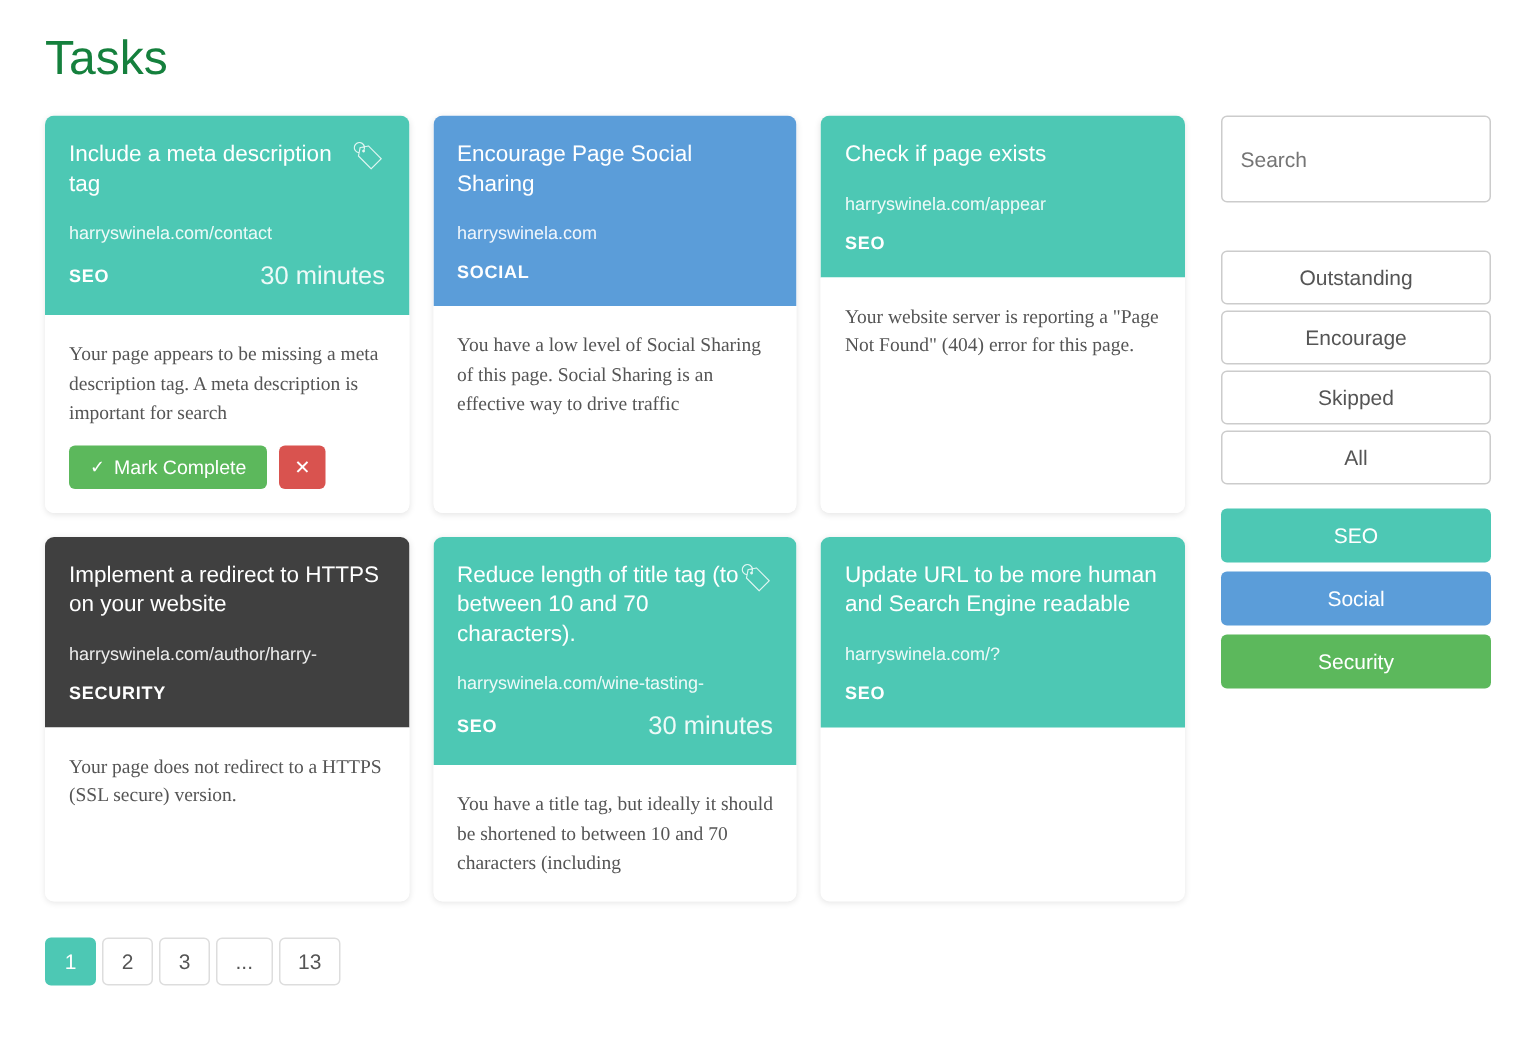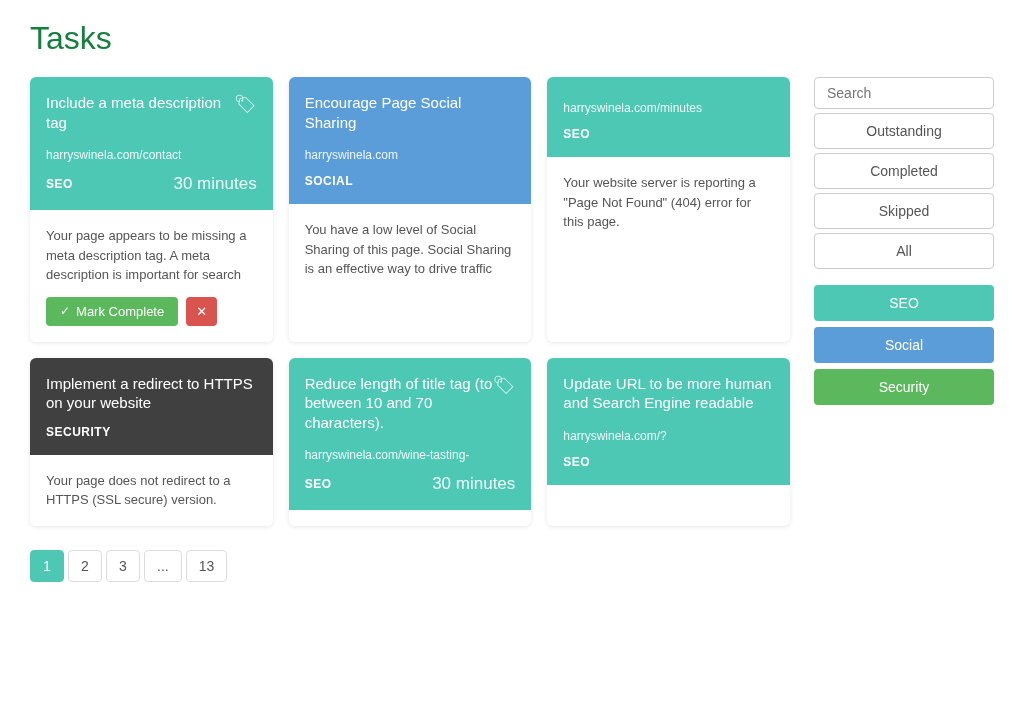--- a/index.html
+++ b/index.html
@@ -24,32 +24,32 @@
     .task-card-title { color: #fff; font-size: 15px; font-weight: 400; line-height: 1.3; }
     .tag-icon { color: #fff; font-size: 18px; opacity: 0.85; }
 
     .task-card-url { color: rgba(255,255,255,0.9); font-size: 12px; margin-top: 8px; }
 
     .task-card-meta { display: flex; justify-content: space-between; align-items: center; margin-top: 4px; }
     .task-category { color: #fff; font-size: 12px; font-weight: 700; letter-spacing: 0.5px; }
     .task-time { color: rgba(255,255,255,0.9); font-size: 17px; }
 
     .task-card-body { background: #fff; padding: 16px; flex: 1; display: flex; flex-direction: column; gap: 12px; }
-    .task-description { font-size: 13px; color: #555; line-height: 1.5; }
+    .task-description { font-size: 13px; color: #555; line-height: 1.5; font-family: Liberation Serif, serif; }
 
     .task-actions { display: flex; gap: 8px; align-items: center; }
     .btn-complete { background: #5cb85c; color: #fff; border: none; border-radius: 4px; padding: 7px 14px; font-size: 13px; cursor: pointer; display: flex; align-items: center; gap: 6px; }
     .btn-dismiss { background: #d9534f; color: #fff; border: none; border-radius: 4px; padding: 7px 10px; font-size: 13px; cursor: pointer; }
     .checkmark { font-size: 12px; }
 
     .sidebar { width: 180px; flex-shrink: 0; }
 
-    .search-input { width: 100%; border: 1px solid #ccc; border-radius: 4px; padding: 7px 12px; font-size: 14px; color: #aaa; outline: none; }
+    .search-input { width: 100%; border: 1px solid #ccc; border-radius: 4px; padding: 20px 12px; font-size: 14px; color: #aaa; outline: none; }
 
-    .filter-group { margin-top: 4px; display: flex; flex-direction: column; gap: 4px; }
+    .filter-group { margin-top: 32px; display: flex; flex-direction: column; gap: 4px; }
     .filter-btn { background: #fff; border: 1px solid #ccc; border-radius: 4px; padding: 9px 12px; font-size: 14px; color: #555; cursor: pointer; text-align: center; }
 
     .category-group { margin-top: 16px; display: flex; flex-direction: column; gap: 6px; }
     .cat-btn { border: none; border-radius: 4px; padding: 10px 12px; font-size: 14px; color: #fff; cursor: pointer; text-align: center; font-weight: 500; }
     .cat-btn.teal { background: #4dc8b4; }
     .cat-btn.blue { background: #5b9dd9; }
     .cat-btn.green { background: #5cb85c; }
 
     .pagination { display: flex; gap: 4px; margin-top: 24px; align-items: center; }
     .page-btn { border: 1px solid #ddd; background: #fff; border-radius: 4px; padding: 7px 12px; font-size: 14px; cursor: pointer; color: #555; min-width: 34px; text-align: center; }
@@ -100,37 +100,42 @@
 
       </div>
     </div>
     <div class="task-card-body">
       <p class="task-description">You have a low level of Social Sharing of this page. Social Sharing is an effective way to drive traffic</p>
 
     </div>
   </div>
         <div class="task-card">
     <div class="task-card-header teal">
-      <div class="task-card-url">harryswinela.com/minutes</div>
+      <div class="task-card-title-row">
+        <span class="task-card-title">Check if page exists</span>
+
+      </div>
+      <div class="task-card-url">harryswinela.com/appear</div>
       <div class="task-card-meta">
         <span class="task-category">SEO</span>
 
       </div>
     </div>
     <div class="task-card-body">
       <p class="task-description">Your website server is reporting a "Page Not Found" (404) error for this page.</p>
 
     </div>
   </div>
         <div class="task-card">
     <div class="task-card-header green">
       <div class="task-card-title-row">
         <span class="task-card-title">Implement a redirect to HTTPS on your website</span>
 
       </div>
+      <div class="task-card-url">harryswinela.com/author/harry-</div>
       <div class="task-card-meta">
         <span class="task-category">SECURITY</span>
 
       </div>
     </div>
     <div class="task-card-body">
       <p class="task-description">Your page does not redirect to a HTTPS (SSL secure) version.</p>
 
     </div>
   </div>
@@ -138,20 +143,24 @@
     <div class="task-card-header teal">
       <div class="task-card-title-row">
         <span class="task-card-title">Reduce length of title tag (to between 10 and 70 characters).</span>
         <span class="tag-icon">🏷</span>
       </div>
       <div class="task-card-url">harryswinela.com/wine-tasting-</div>
       <div class="task-card-meta">
         <span class="task-category">SEO</span>
         <span class="task-time">30 minutes</span>
       </div>
+    </div>
+    <div class="task-card-body">
+      <p class="task-description">You have a title tag, but ideally it should be shortened to between 10 and 70 characters (including</p>
+
     </div>
   </div>
         <div class="task-card">
     <div class="task-card-header teal">
       <div class="task-card-title-row">
         <span class="task-card-title">Update URL to be more human and Search Engine readable</span>
 
       </div>
       <div class="task-card-url">harryswinela.com/?</div>
       <div class="task-card-meta">
@@ -167,21 +176,21 @@
         <button class="page-btn">3</button>
         <button class="page-btn">...</button>
         <button class="page-btn">13</button>
       </div>
   </div>
 
   <div class="sidebar">
     <input class="search-input" type="text" placeholder="Search" style="">
     <div class="filter-group" id="filter-group">
         <button class="filter-btn">Outstanding</button>
-        <button class="filter-btn">Completed</button>
+        <button class="filter-btn">Encourage</button>
         <button class="filter-btn">Skipped</button>
         <button class="filter-btn">All</button>
       </div>
     <div class="category-group" id="category-group">
         <button class="cat-btn teal">SEO</button>
         <button class="cat-btn blue">Social</button>
         <button class="cat-btn green">Security</button>
       </div>
   </div>
 </div>

